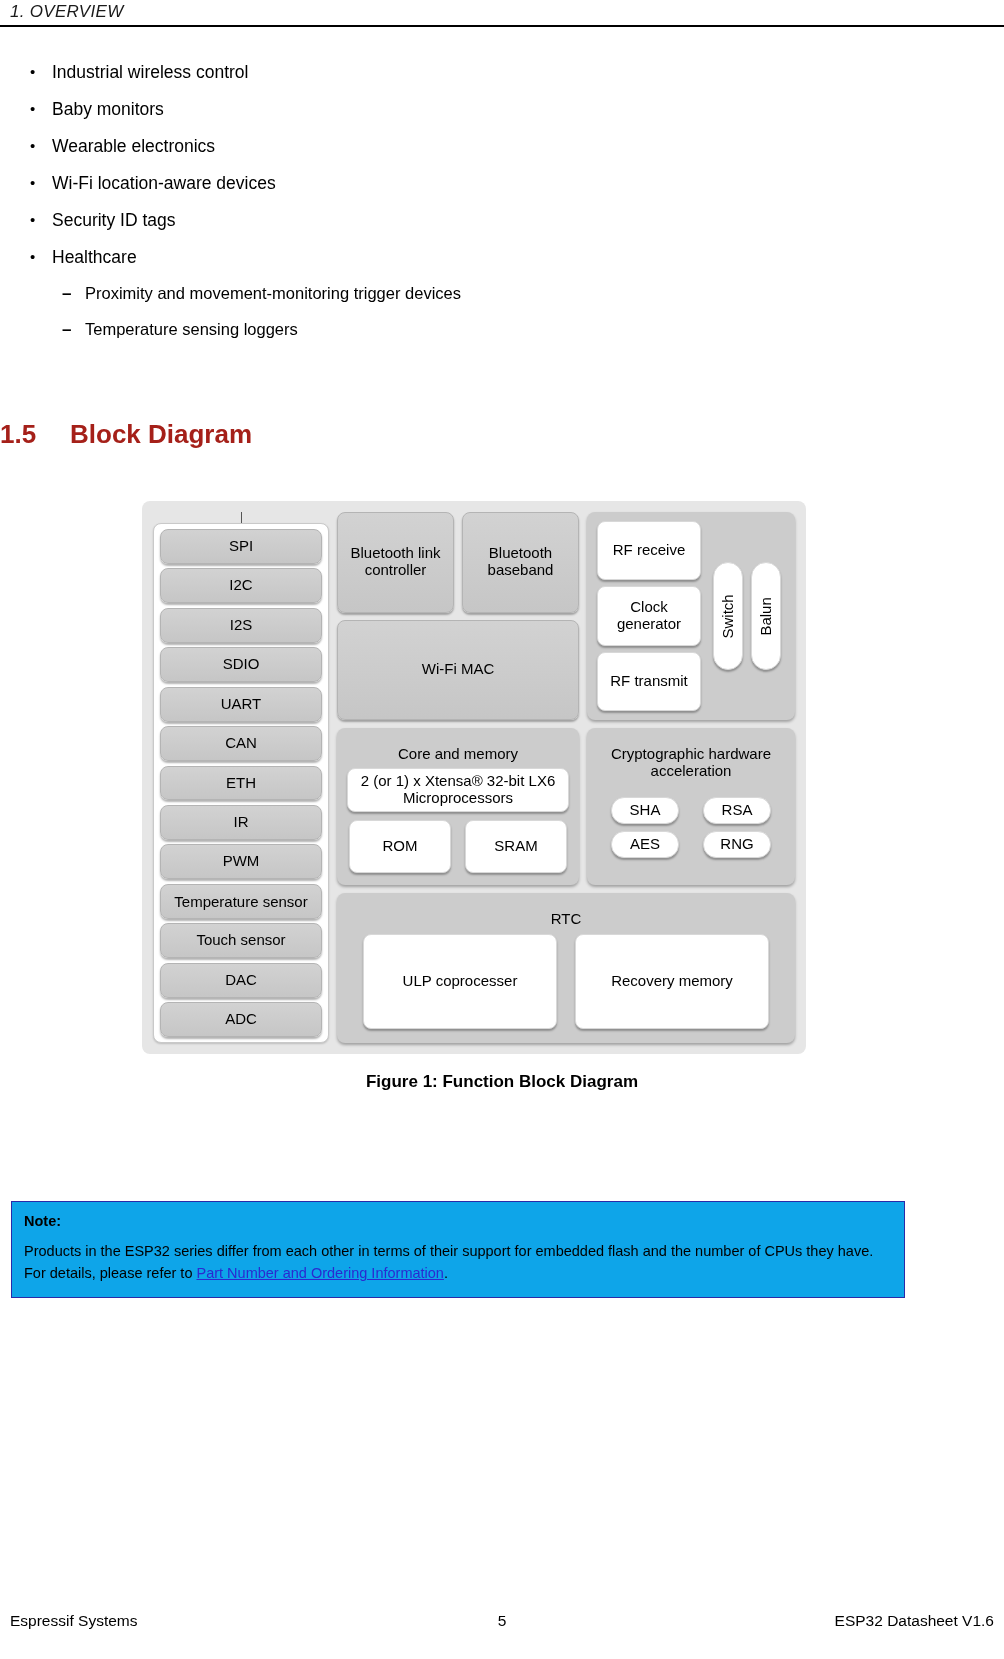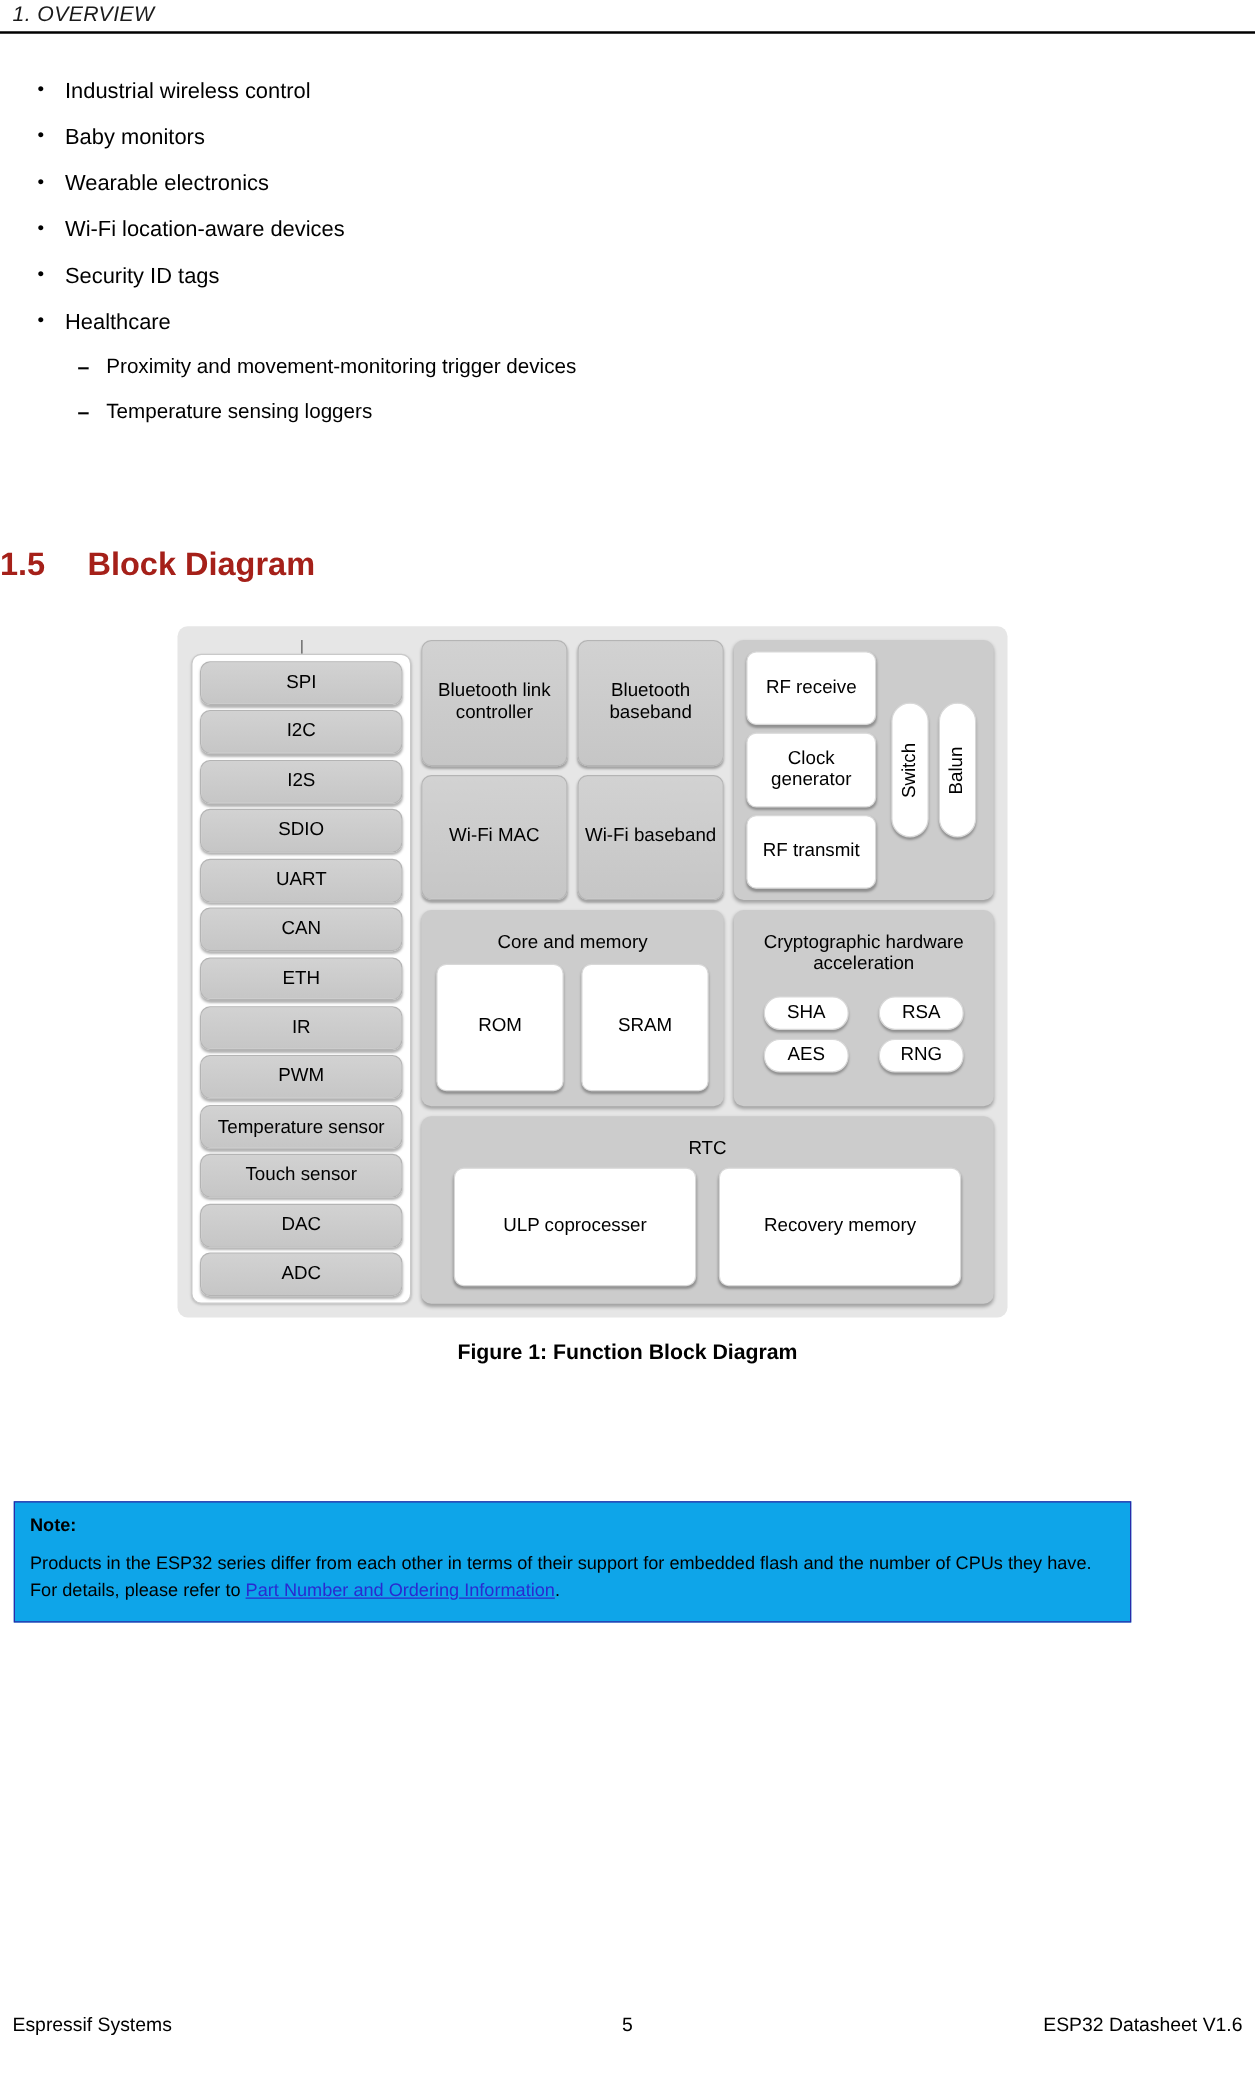--- a/index.html
+++ b/index.html
@@ -49,21 +49,21 @@
     font-size:16.5px;
     line-height:1.2;
   }
   .sub-dash {
     width:23px; flex:0 0 23px;
     font-weight:bold; font-size:17px;
   }
 
   
   .sec-title {
-    position:absolute; left:0; top:436px;
+    position:absolute; left:0; top:419px;
     color:#a52019;
     font-size:26px;
     font-weight:bold;
     display:flex;
   }
   .sec-num { width:70px; flex:0 0 70px; }
 
   
   .diagram {
     position:absolute; left:142px; top:501px;
@@ -277,21 +277,20 @@
 
     <div class="rest-top">
 
       <div class="radio-col">
         <div class="radio-row">
           <div class="box gray">Bluetooth link controller</div>
           <div class="box gray">Bluetooth baseband</div>
         </div>
         <div class="radio-row">
           <div class="box gray">Wi-Fi MAC</div>
-          <div class="box gray">Wi-Fi baseband</div>
         </div>
       </div>
 
       <div class="group rf-group">
         <div class="rf-left">
           <div class="box white">RF receive</div>
           <div class="box white">Clock generator</div>
           <div class="box white">RF transmit</div>
         </div>
         <div class="rf-right">
@@ -302,20 +301,21 @@
             <span>Balun</span>
           </div>
         </div>
       </div>
     </div>
 
     <div class="rest-mid">
 
       <div class="group core-group">
         <div class="group-title">Core and memory</div>
+        <div class="box white cpu-box">2 (or 1) x Xtensa® 32-bit LX6 Microprocessors</div>
         <div class="mem-row">
           <div class="box white">ROM</div>
           <div class="box white">SRAM</div>
         </div>
       </div>
 
       <div class="group crypto-group">
         <div class="group-title">Cryptographic hardware acceleration</div>
         <div class="crypto-grid">
           <div class="box white">SHA</div>

